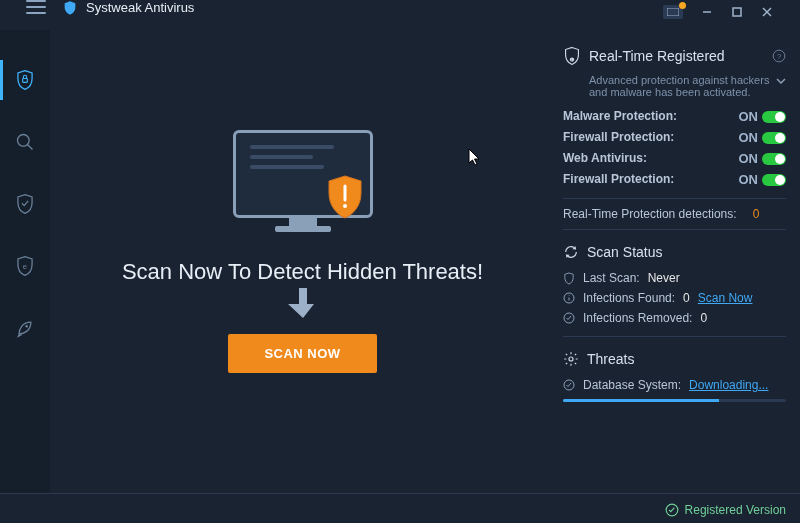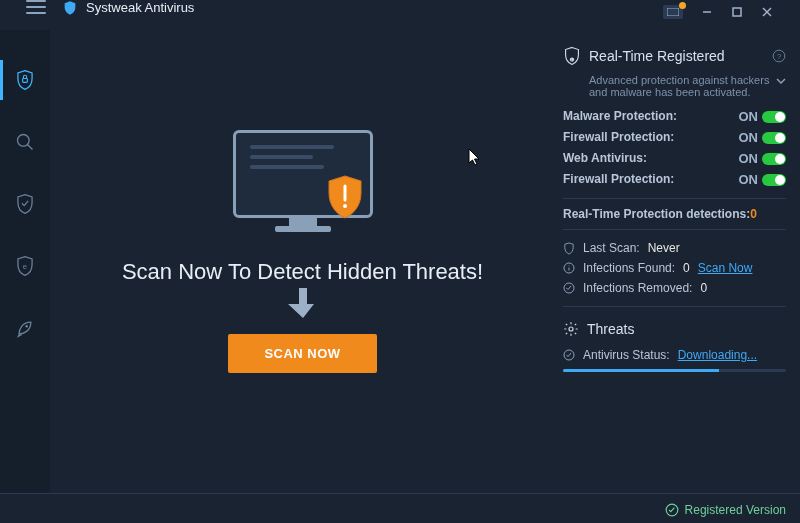--- a/index.html
+++ b/index.html
@@ -40,21 +40,21 @@
   .panel-head .spacer { flex: 1; }
   .info-circle { color: #6a8099; cursor: pointer; }
   .rt-desc { font-size: 11px; color: #7d92ab; margin-left: 26px; margin-bottom: 8px; display: flex; align-items: flex-start; gap: 6px; }
   .chev { color: #6a8099; margin-top: 2px; }
   .toggle-row { display: flex; align-items: flex-start; justify-content: space-between; font-size: 12px; padding: 3px 0; color: #b8c6d8; font-weight: bold; }
   .toggle { display: flex; align-items: center; gap: 4px; }
   .toggle-label { font-size: 13px; color: #9fb3cc; }
   .switch { width: 24px; height: 12px; background: #28c840; border-radius: 7px; position: relative; cursor: pointer; }
   .switch::after { content: ""; position: absolute; right: 1px; top: 1px; width: 10px; height: 10px; background: #fff; border-radius: 50%; }
   .sep { height: 1px; background: #2a3a52; margin: 8px 0; }
-  .detections-row { font-size: 12px; color: #b8c6d8; display:flex; gap:0;font-weight:bold;}
+  .detections-row { font-size: 12px; color: #b8c6d8; display:flex; gap:16px;}
   .num-zero { color: #f08a1d; }
 
   .status-row { display: flex; align-items: center; gap: 8px; font-size: 12px; color: #b8c6d8; padding: 3px 0; }
   .status-row .lbl { }
   .status-row .val { color: #e5e5e5; }
   .link { color: #3fa9f5; text-decoration: underline; cursor: pointer; }
   .progress { height: 3px; background: #2a3a52; margin-top: 4px; border-radius: 2px; overflow: hidden; }
   .progress-fill { height: 100%; width: 70%; background: #3fa9f5; }
 
   .footer { height: 30px; display: flex; align-items: center; justify-content: flex-end; padding: 16px 14px; border-top: 1px solid #2a3a52; }
@@ -222,20 +222,27 @@
           </span>
       </div>
 
       <div class="sep"></div>
       <div class="detections-row">
         <span>Real-Time Protection detections:</span>
         <span class="num-zero">0</span>
       </div>
       <div class="sep"></div>
 
+      <div class="panel-head">
+        <svg width="16" height="16" viewBox="0 0 24 24">
+            <path fill="none" stroke="#cfd8e3" stroke-width="1.8" d="M4 12a8 8 0 018-8 8 8 0 017 4M20 12a8 8 0 01-8 8 8 8 0 01-7-4"></path>
+            <path fill="#cfd8e3" d="M19 3v5h-5zM5 21v-5h5z"></path>
+          </svg>
+        <span>Scan Status</span>
+      </div>
       <div class="status-row">
         <svg width="12" height="13" viewBox="0 0 24 28">
             <path fill="none" stroke="#8aa0b8" stroke-width="2" d="M12 2l9 3v7c0 7-4 12-9 14-5-2-9-7-9-14V5l9-3z"></path>
           </svg>
         <span class="lbl">Last Scan:</span>
         <span class="val">Never</span>
       </div>
       <div class="status-row">
         <svg width="12" height="12" viewBox="0 0 24 24">
             <circle cx="12" cy="12" r="10" fill="none" stroke="#8aa0b8" stroke-width="2"></circle>
@@ -261,21 +268,21 @@
             <circle cx="12" cy="12" r="3" fill="none" stroke="#cfd8e3" stroke-width="1.8"></circle>
             <path fill="none" stroke="#cfd8e3" stroke-width="1.8" d="M12 2v3M12 19v3M4.2 4.2l2.1 2.1M17.7 17.7l2.1 2.1M2 12h3M19 12h3M4.2 19.8l2.1-2.1M17.7 6.3l2.1-2.1"></path>
           </svg>
         <span>Threats</span>
       </div>
       <div class="status-row">
         <svg width="12" height="12" viewBox="0 0 24 24">
             <circle cx="12" cy="12" r="10" fill="none" stroke="#8aa0b8" stroke-width="2"></circle>
             <path d="M7 12l3 3 6-7" fill="none" stroke="#8aa0b8" stroke-width="2"></path>
           </svg>
-        <span class="lbl">Antivirus Status:</span>
+        <span class="lbl">Database System:</span>
         <span class="link">Downloading...</span>
       </div>
       <div class="progress">
           <div class="progress-fill"></div>
         </div>
     </div>
   </div>
 </div>
 
 <div class="footer">

